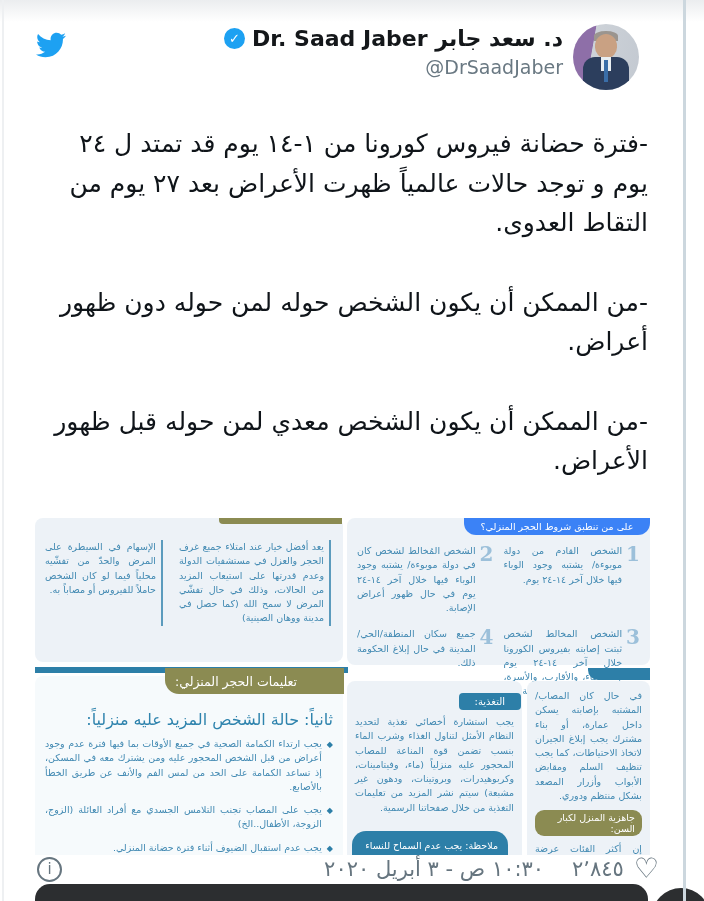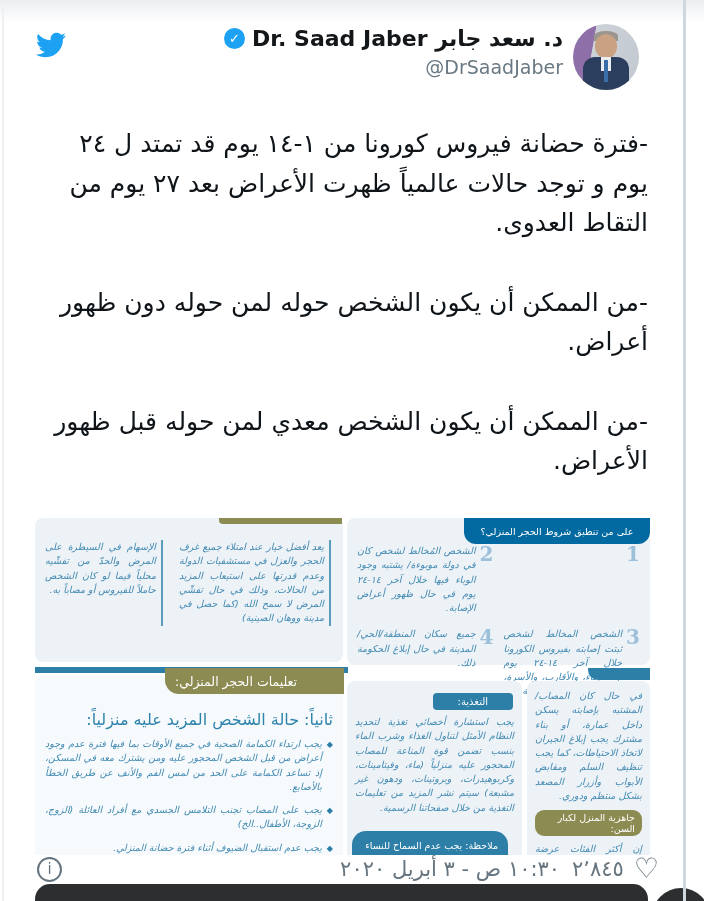--- a/index.html
+++ b/index.html
@@ -33,64 +33,64 @@
   
   .tweet-text { position:absolute; left:35px; top:124px; width:613px; direction:rtl; text-align:right;
     color:#0f1419; font-size:25px; line-height:1.58; }
   .tweet-text p { margin:0 0 40px 12px; }
   .tweet-text p:last-child { margin-bottom:0; }
 
   
   .infographic { position:absolute; left:35px; top:516px; width:615px; height:339px; overflow:hidden;
     background:#fff; cursor:pointer; direction:rtl; }
   .ig-panel { position:absolute; background:#edf2f7; border-radius:8px; }
-  .ig-text { color:#4189b2; font-size:9.5px; line-height:1.5; text-align:justify;font-style:italic; }
+  .ig-text { color:#4189b2; font-size:9.5px; line-height:1.5; text-align:justify; }
 
   .p-topleft { left:0; top:2px; width:308px; height:144px; }
   .olive-frag { position:absolute; right:1px; top:0; width:123px; height:6px; background:#8b8b52; border-radius:0 0 0 4px; }
   .tl-cols { display:flex; direction:rtl; gap:16px; padding:22px 12px 0 10px; }
   .tl-col { border-right:2px solid #5b9bbd; padding-right:5px; }
   .tl-col.a { width:152px; }
   .tl-col.b { width:118px; }
 
   .p-topright { left:312px; top:2px; width:303px; height:147px; }
-  .cond-title { position:absolute; top:0; right:0; width:186px; height:26px; background:#0369a1;
+  .cond-title { position:absolute; top:0; right:0; width:186px; height:17px; background:#3b82f6;
     border-radius:0 0 12px 12px; color:#fff; font-size:9.5px; display:flex; align-items:center; justify-content:center; }
   .cond-grid { display:grid; grid-template-columns:1fr 1fr; column-gap:10px; row-gap:12px; padding:26px 10px 0 10px; direction:rtl; }
   .cond-item { display:flex; direction:rtl; gap:4px; }
   .cond-num { color:#9cc0da; font-size:20px; font-weight:bold; line-height:1; font-family:"DejaVu Serif", serif; }
 
   .blue-bar { position:absolute; left:0; top:151px; width:313px; height:6px; background:#2d7fa8; }
   .instr-pill { position:absolute; left:130px; top:152px; width:179px; height:26px; background:#8b8b52;
     border-radius:0 0 0 14px; color:#fff; font-size:12.5px; display:flex; align-items:center;
     justify-content:flex-end; padding-left:10px; padding-right:9px; direction:rtl; z-index:3; }
   .partial-pill { position:absolute; left:553px; top:152px; width:62px; height:12px; background:#2d7fa8; border-radius:0 0 0 10px; }
 
   .p-bottomleft { left:0; top:160px; width:308px; height:200px; background:#f6fafc; padding:34px 10px 0 10px; }
   .second-title { color:#2e83ad; font-size:16px; text-align:right; margin-bottom:8px; }
   .bullet { display:flex; direction:rtl; gap:5px; margin-bottom:9px; }
   .bullet .diamond { color:#2d7fa8; font-size:8px; line-height:2; }
 
   .p-bottommiddle { left:312px; top:165px; width:175px; height:195px; padding:34px 8px 0 8px; }
-  .nutri-pill { position:absolute; top:12px; right:9px; background:#2d7fa8; color:#fff; font-size:10px;
-    padding:3px 25px; border-radius:4px; }
+  .nutri-pill { position:absolute; top:12px; right:1px; background:#2d7fa8; color:#fff; font-size:10px;
+    padding:3px 16px; border-radius:4px; }
   .note-box { position:absolute; top:150px; left:5px; right:14px; height:52px; background:#2d7fa8;
     border-radius:14px; color:#fff; font-size:9.5px; padding:9px 10px 0 10px; text-align:right; direction:rtl; }
 
   .p-bottomright { left:492px; top:165px; width:123px; height:195px; padding:8px 8px 0 8px; }
   .elder-pill { background:#8b8b52; color:#fff; font-size:9.5px; border-radius:9px; padding:2px 7px;
     margin:7px 0 6px 0; direction:rtl; display:block; }
 
   
   .engage { position:absolute; left:37px; top:851px; width:622px; height:36px; display:flex;
     align-items:center; direction:ltr; color:#66757f; font-size:21px; }
   .info-btn { width:25px; height:25px; border:2px solid #66757f; border-radius:50%; display:flex;
     align-items:center; justify-content:center; font-size:15px; cursor:pointer; color:#66757f; }
   .timestamp { margin-left:auto; direction:rtl; cursor:pointer; }
-  .like-count { margin-left:12px; cursor:pointer; }
+  .like-count { margin-left:28px; cursor:pointer; }
   .heart { margin-left:10px; font-size:28px; line-height:1; cursor:pointer; color:#66757f; }
 
   
   .dark-rect { position:absolute; left:35px; top:884px; width:613px; height:20px; background:#2c2e30; border-radius:15px 15px 0 0; }
   .dark-circle { position:absolute; left:652px; top:888px; width:58px; height:58px; background:#2c2e30; border-radius:50%; }
 </style>
 </head>
 <body>
 
 <div class="screen">
@@ -132,20 +132,21 @@
         <div class="tl-col a ig-text">يعد أفضل خيار عند امتلاء جميع غرف الحجر والعزل في مستشفيات الدولة وعدم قدرتها على استيعاب المزيد من الحالات، وذلك في حال تفشّي المرض لا سمح الله (كما حصل في مدينة ووهان الصينية)</div>
         <div class="tl-col b ig-text">الإسهام في السيطرة على المرض والحدّ من تفشّيه محلياً فيما لو كان الشخص حاملاً للفيروس أو مصاباً به.</div>
       </div>
     </div>
 
     <div class="ig-panel p-topright">
       <div class="cond-title">على من تنطبق شروط الحجر المنزلي؟</div>
       <div class="cond-grid">
         <div class="cond-item">
           <span class="cond-num">1</span>
+          <span class="ig-text">الشخص القادم من دولة موبوءة/ يشتبه وجود الوباء فيها خلال آخر ١٤-٢٤ يوم.</span>
         </div>
         <div class="cond-item">
           <span class="cond-num">2</span>
           <span class="ig-text">الشخص المُخالط لشخص كان في دولة موبوءة/ يشتبه وجود الوباء فيها خلال آخر ١٤-٢٤ يوم في حال ظهور أعراض الإصابة.</span>
         </div>
         <div class="cond-item">
           <span class="cond-num">3</span>
           <span class="ig-text">الشخص المخالط لشخص ثبتت إصابته بفيروس الكورونا خلال آخر ١٤-٢٤ يوم (الأصدقاء، والأقارب، والأسرة، ومقدمي الرعاية الصحية في المراكز الصحية الأولية)</span>
         </div>
         <div class="cond-item">

